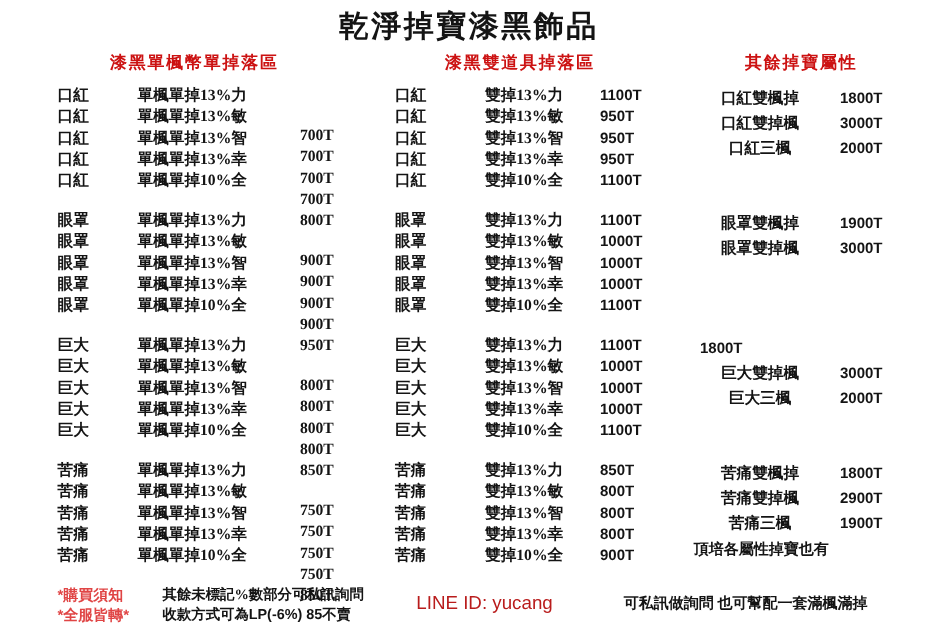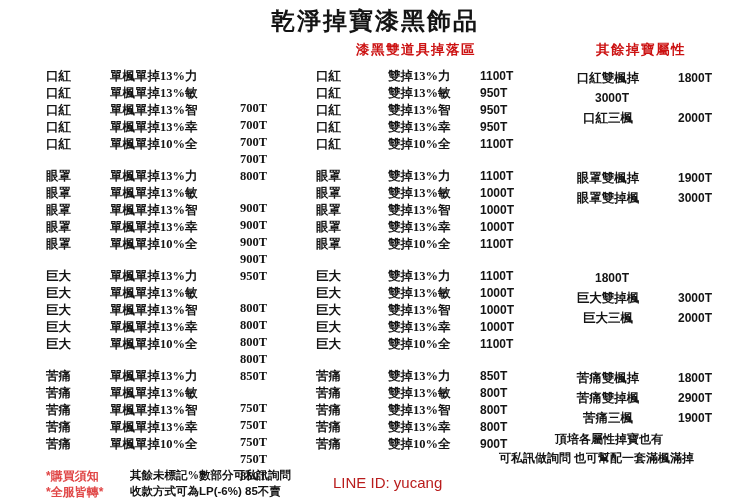--- a/index.html
+++ b/index.html
@@ -26,43 +26,44 @@
 
   .section { margin-bottom:15px; min-height:85px; }
   .row { display:grid; height:17px; line-height:17px; font-size:12.5px; font-weight:bold; }
   #col1 .row { grid-template-columns:64px 112px 45px; }
   #col2 .row { grid-template-columns:72px 92px 50px; }
   #col3 .row { grid-template-columns:112px 54px; height:20px; line-height:20px; }
 
   #col1 .cell-price { text-align:right;margin-top:32px; }
   #col2 .cell-price { text-align:left; font-family:"Liberation Sans","DejaVu Sans",sans-serif; font-size:12px; }
   #col3 .cell-item  { text-align:center; }
-  #col3 .cell-price { text-align:center; padding-left:8px; font-family:"Liberation Sans","DejaVu Sans",sans-serif; font-size:12px; }
+  #col3 .cell-price { text-align:left; padding-left:8px; font-family:"Liberation Sans","DejaVu Sans",sans-serif; font-size:12px; }
 
   .note-red   { position:absolute; color:#e04545; font-weight:bold; font-size:12px;
                 font-family:"Liberation Sans","DejaVu Sans",sans-serif; }
   .note-black { position:absolute; font-weight:bold; font-size:11.5px; }
   #red1   { left:46px;  top:468px; }
   #red2   { left:46px;  top:484px; }
   #black1 { left:130px; top:468px; }
   #black2 { left:130px; top:484px; font-family:"Liberation Sans","DejaVu Sans",sans-serif; }
   .line-id {
     position:absolute; left:333px; top:474px; font-size:15px; color:#b91c1c;
     font-family:"Liberation Sans","DejaVu Sans",sans-serif;
   }
   .right-note { position:absolute; font-weight:bold; font-size:12px; }
   #rnote1 { left:555px; top:431px; }
-  #rnote2 { left:499px; top:450px; }
+  #rnote2 { left:499px; top:474px; }
 </style>
 </head>
 <body>
 
 <div class="page">
   <div class="title">乾淨掉寶漆黑飾品</div>
 
+  <div class="col-header" id="h1">漆黑單楓幣單掉落區</div>
   <div class="col-header" id="h2">漆黑雙道具掉落區</div>
   <div class="col-header" id="h3">其餘掉寶屬性</div>
 
   <div class="col" id="col1">
       <div class="section">
         <div class="row">
           <span class="cell cell-item">口紅</span>
           <span class="cell cell-desc">單楓單掉13%力</span>
           <span class="cell cell-price">700T</span>
         </div>
@@ -279,20 +280,21 @@
         </div>
       </div>
     </div>
   <div class="col" id="col3">
       <div class="section">
         <div class="row">
           <span class="cell cell-item">口紅雙楓掉</span>
           <span class="cell cell-price">1800T</span>
         </div>
         <div class="row">
+          <span class="cell cell-item">口紅雙掉楓</span>
           <span class="cell cell-price">3000T</span>
         </div>
         <div class="row">
           <span class="cell cell-item">口紅三楓</span>
           <span class="cell cell-price">2000T</span>
         </div>
       </div>
       <div class="section">
         <div class="row">
           <span class="cell cell-item">眼罩雙楓掉</span>

